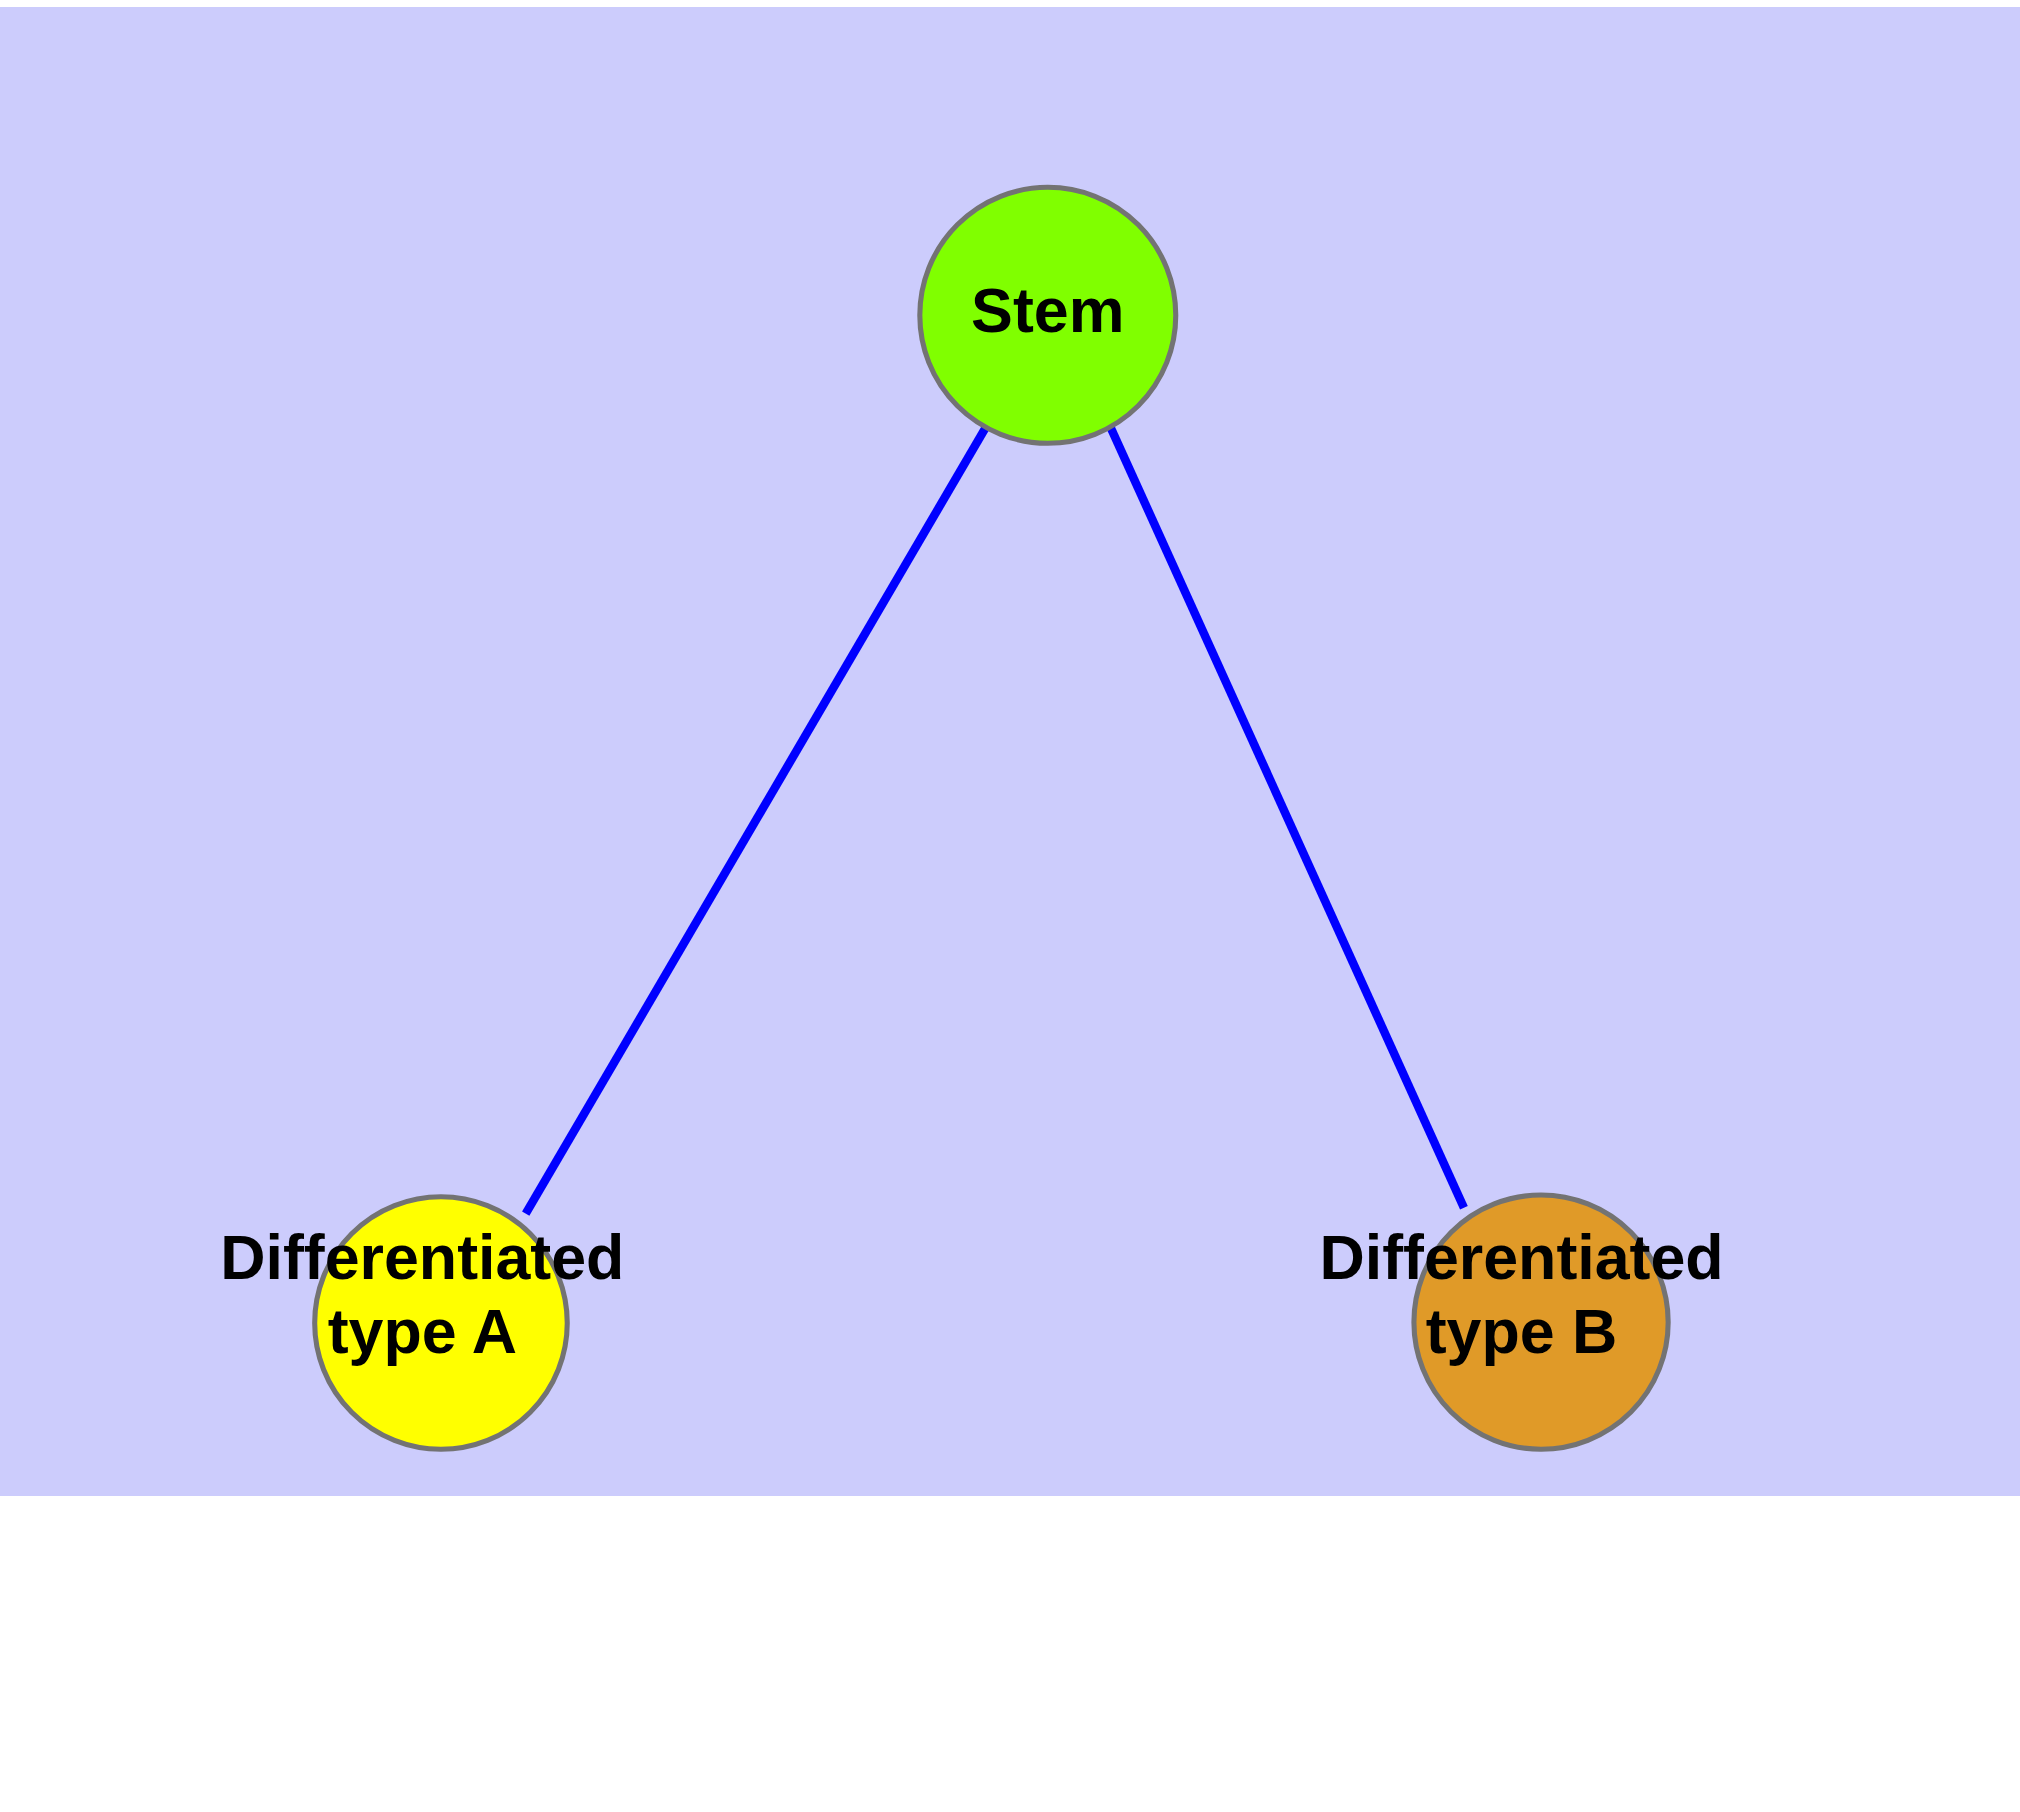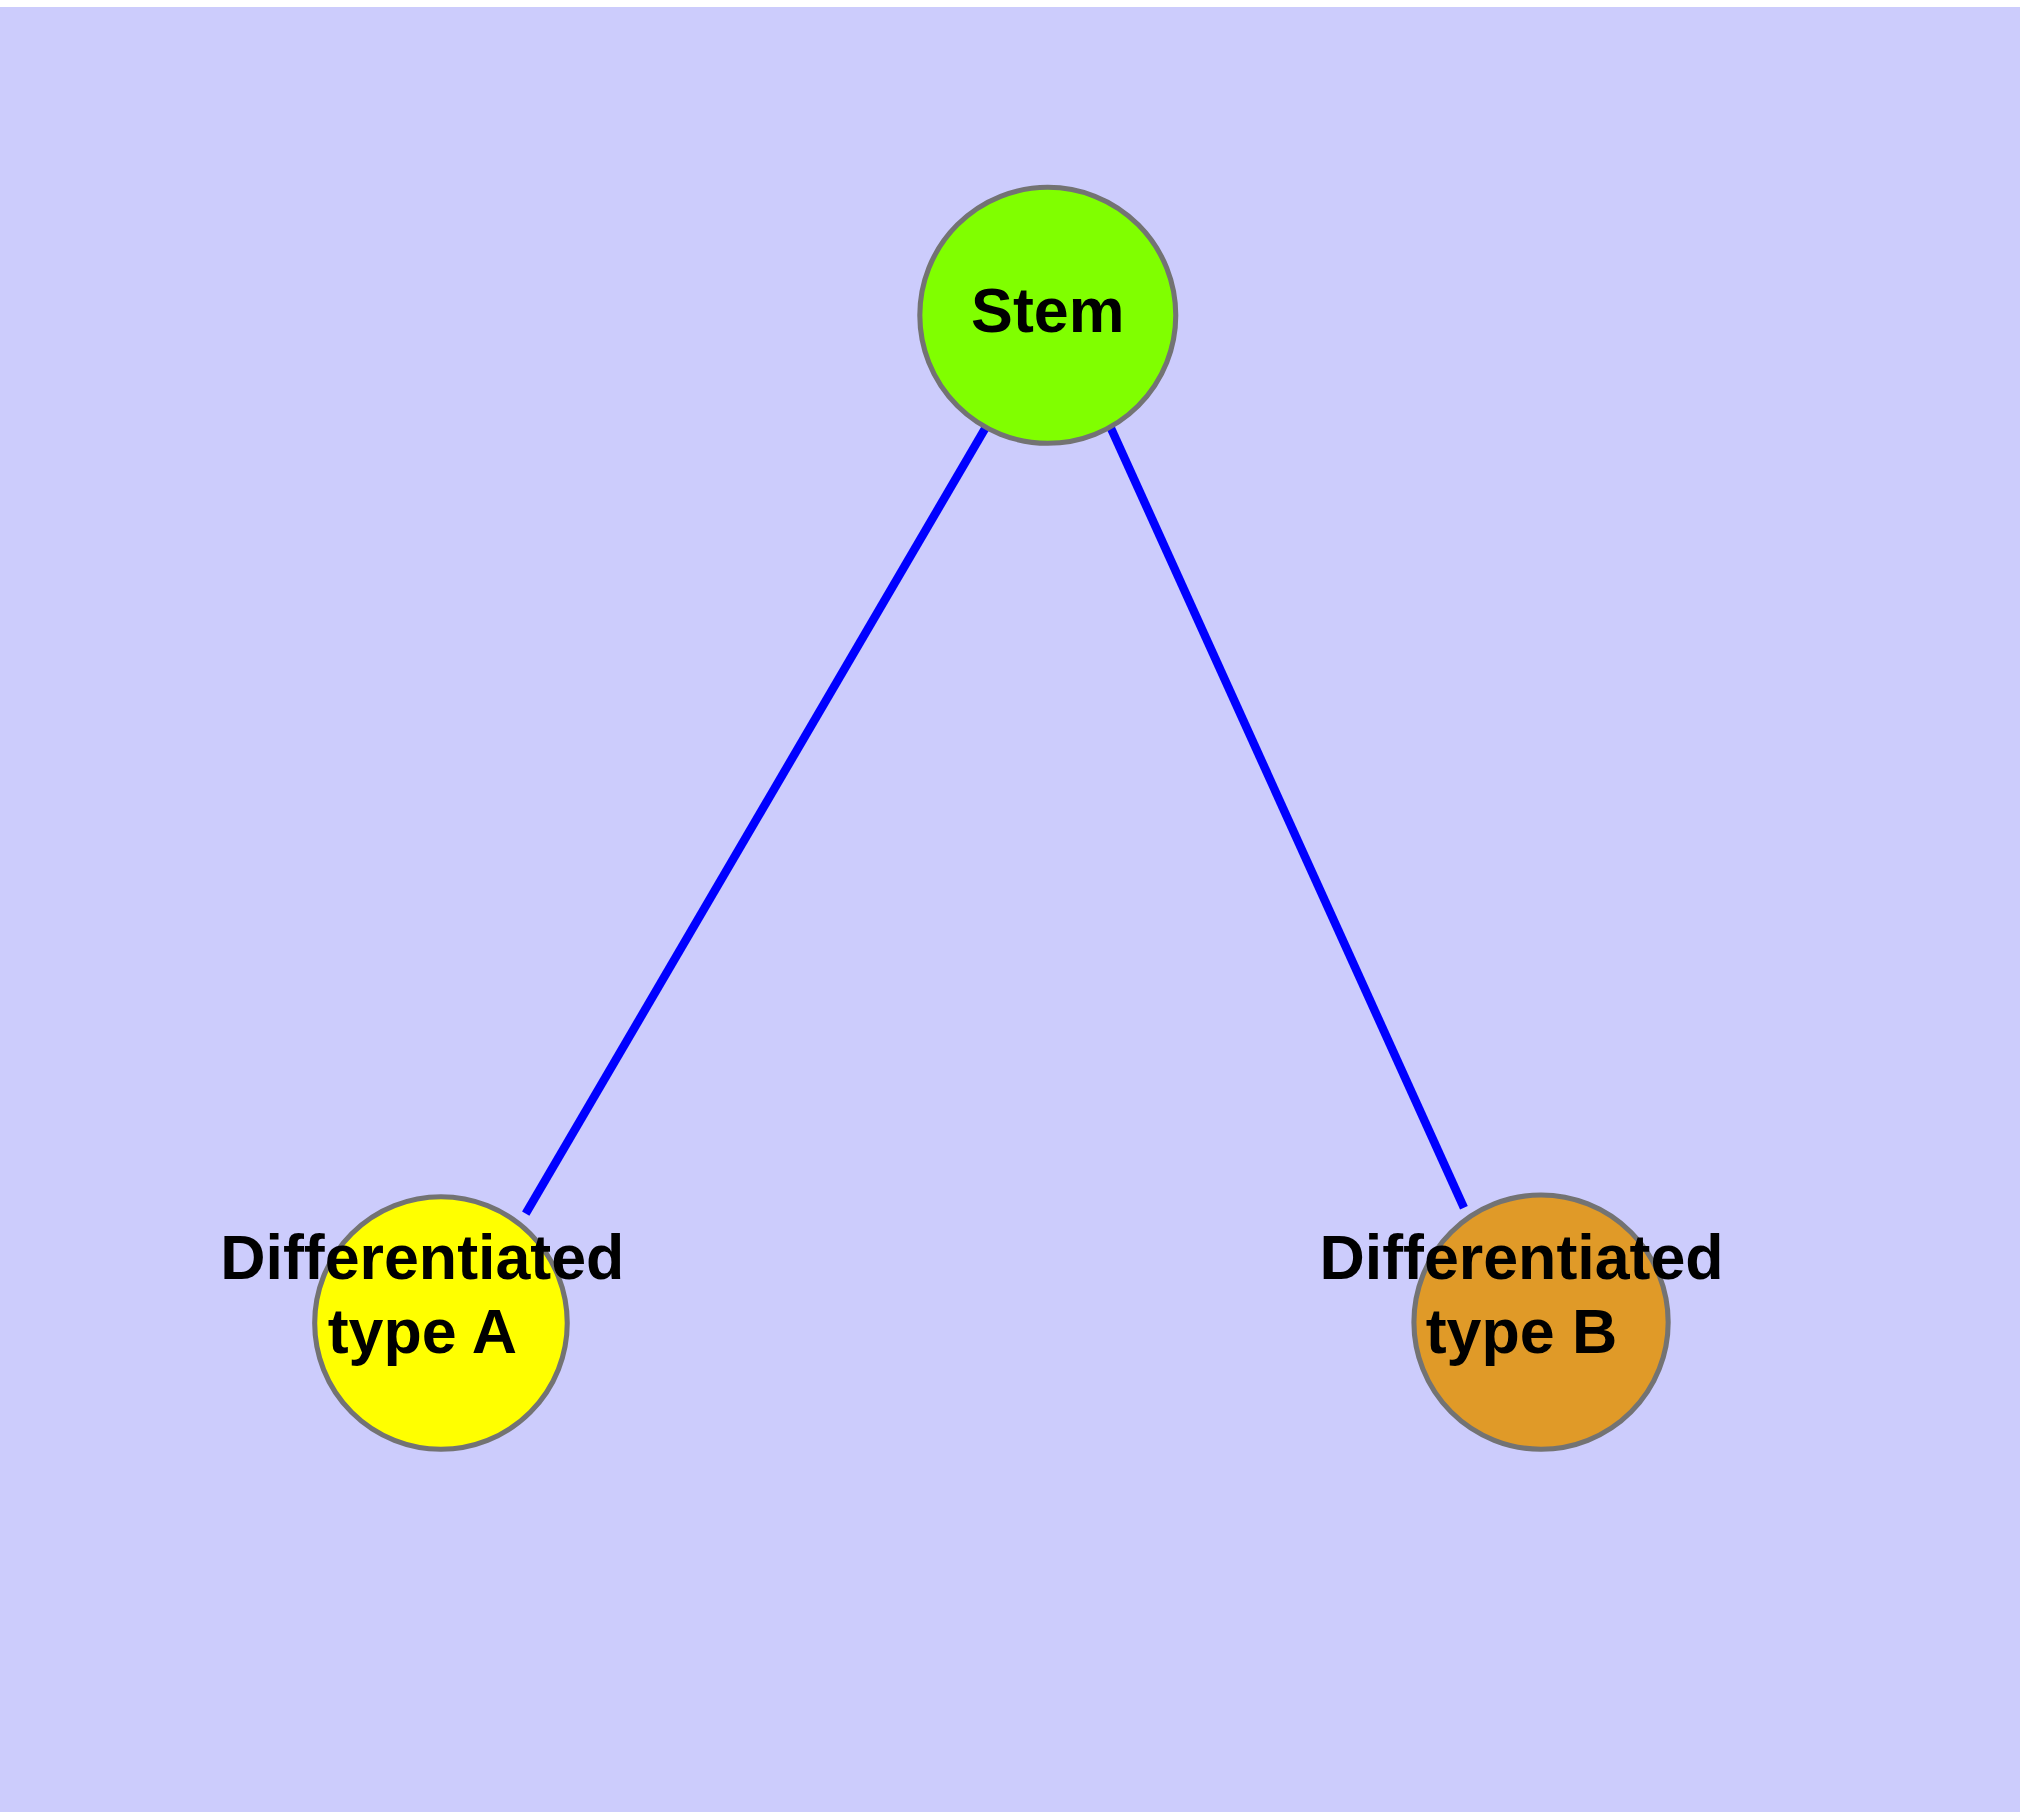--- a/index.html
+++ b/index.html
@@ -46,21 +46,21 @@
   .graph-edge {
     stroke: #0000ff;
     stroke-width: 10;
     stroke-linecap: butt;
     fill: none;
   }
 </style>
 </head>
 <body>
 
-<div id="canvas" style="width: 2021px; height: 1812px; background: rgb(255, 255, 255);">
+<div id="canvas" style="width: 2021px; height: 1496px; background: rgb(255, 255, 255);">
 
   <div id="plot-background" style="background: rgb(204, 204, 252);"></div>
 
   <svg id="graph-svg" viewBox="0 0 2384 2138" xmlns="http://www.w3.org/2000/svg">
 
     <g id="edges-group">
         <line x1="1163" y1="504" x2="620" y2="1432" stroke="#0000ff" stroke-width="10" class="graph-edge"></line>
         <line x1="1310" y1="504" x2="1727" y2="1425" stroke="#0000ff" stroke-width="10" class="graph-edge"></line>
       </g>
     <g id="nodes-group">

